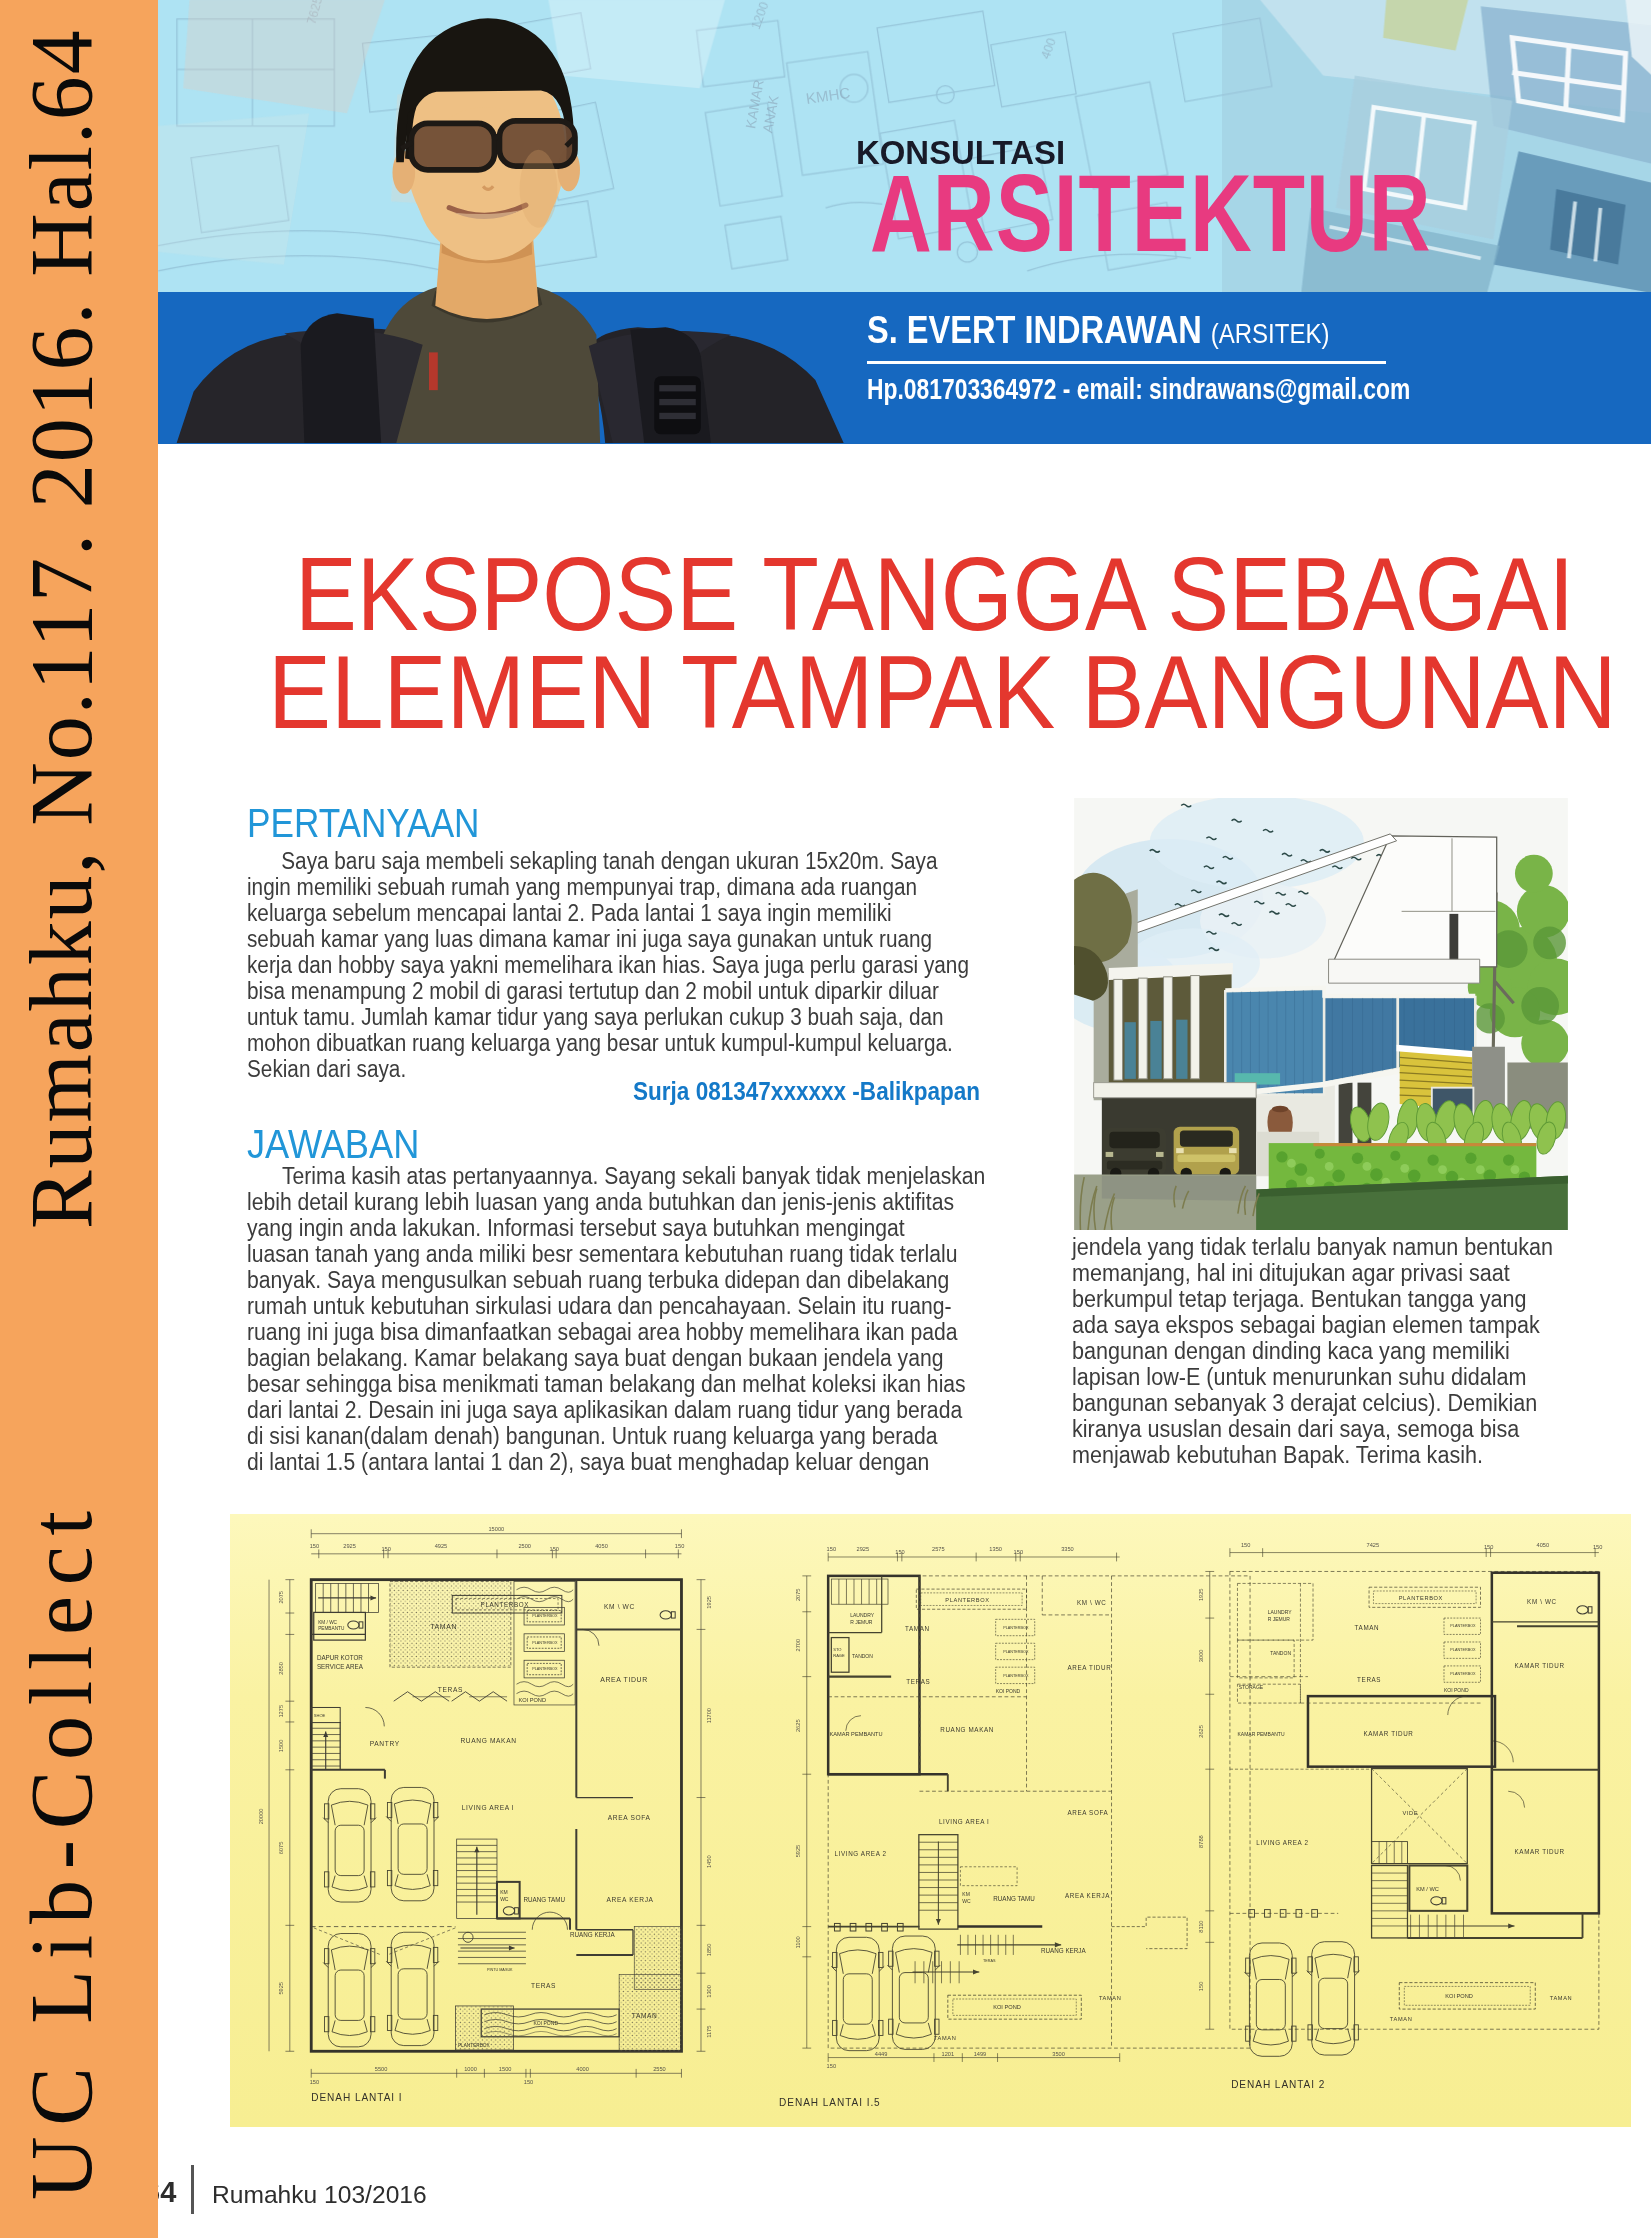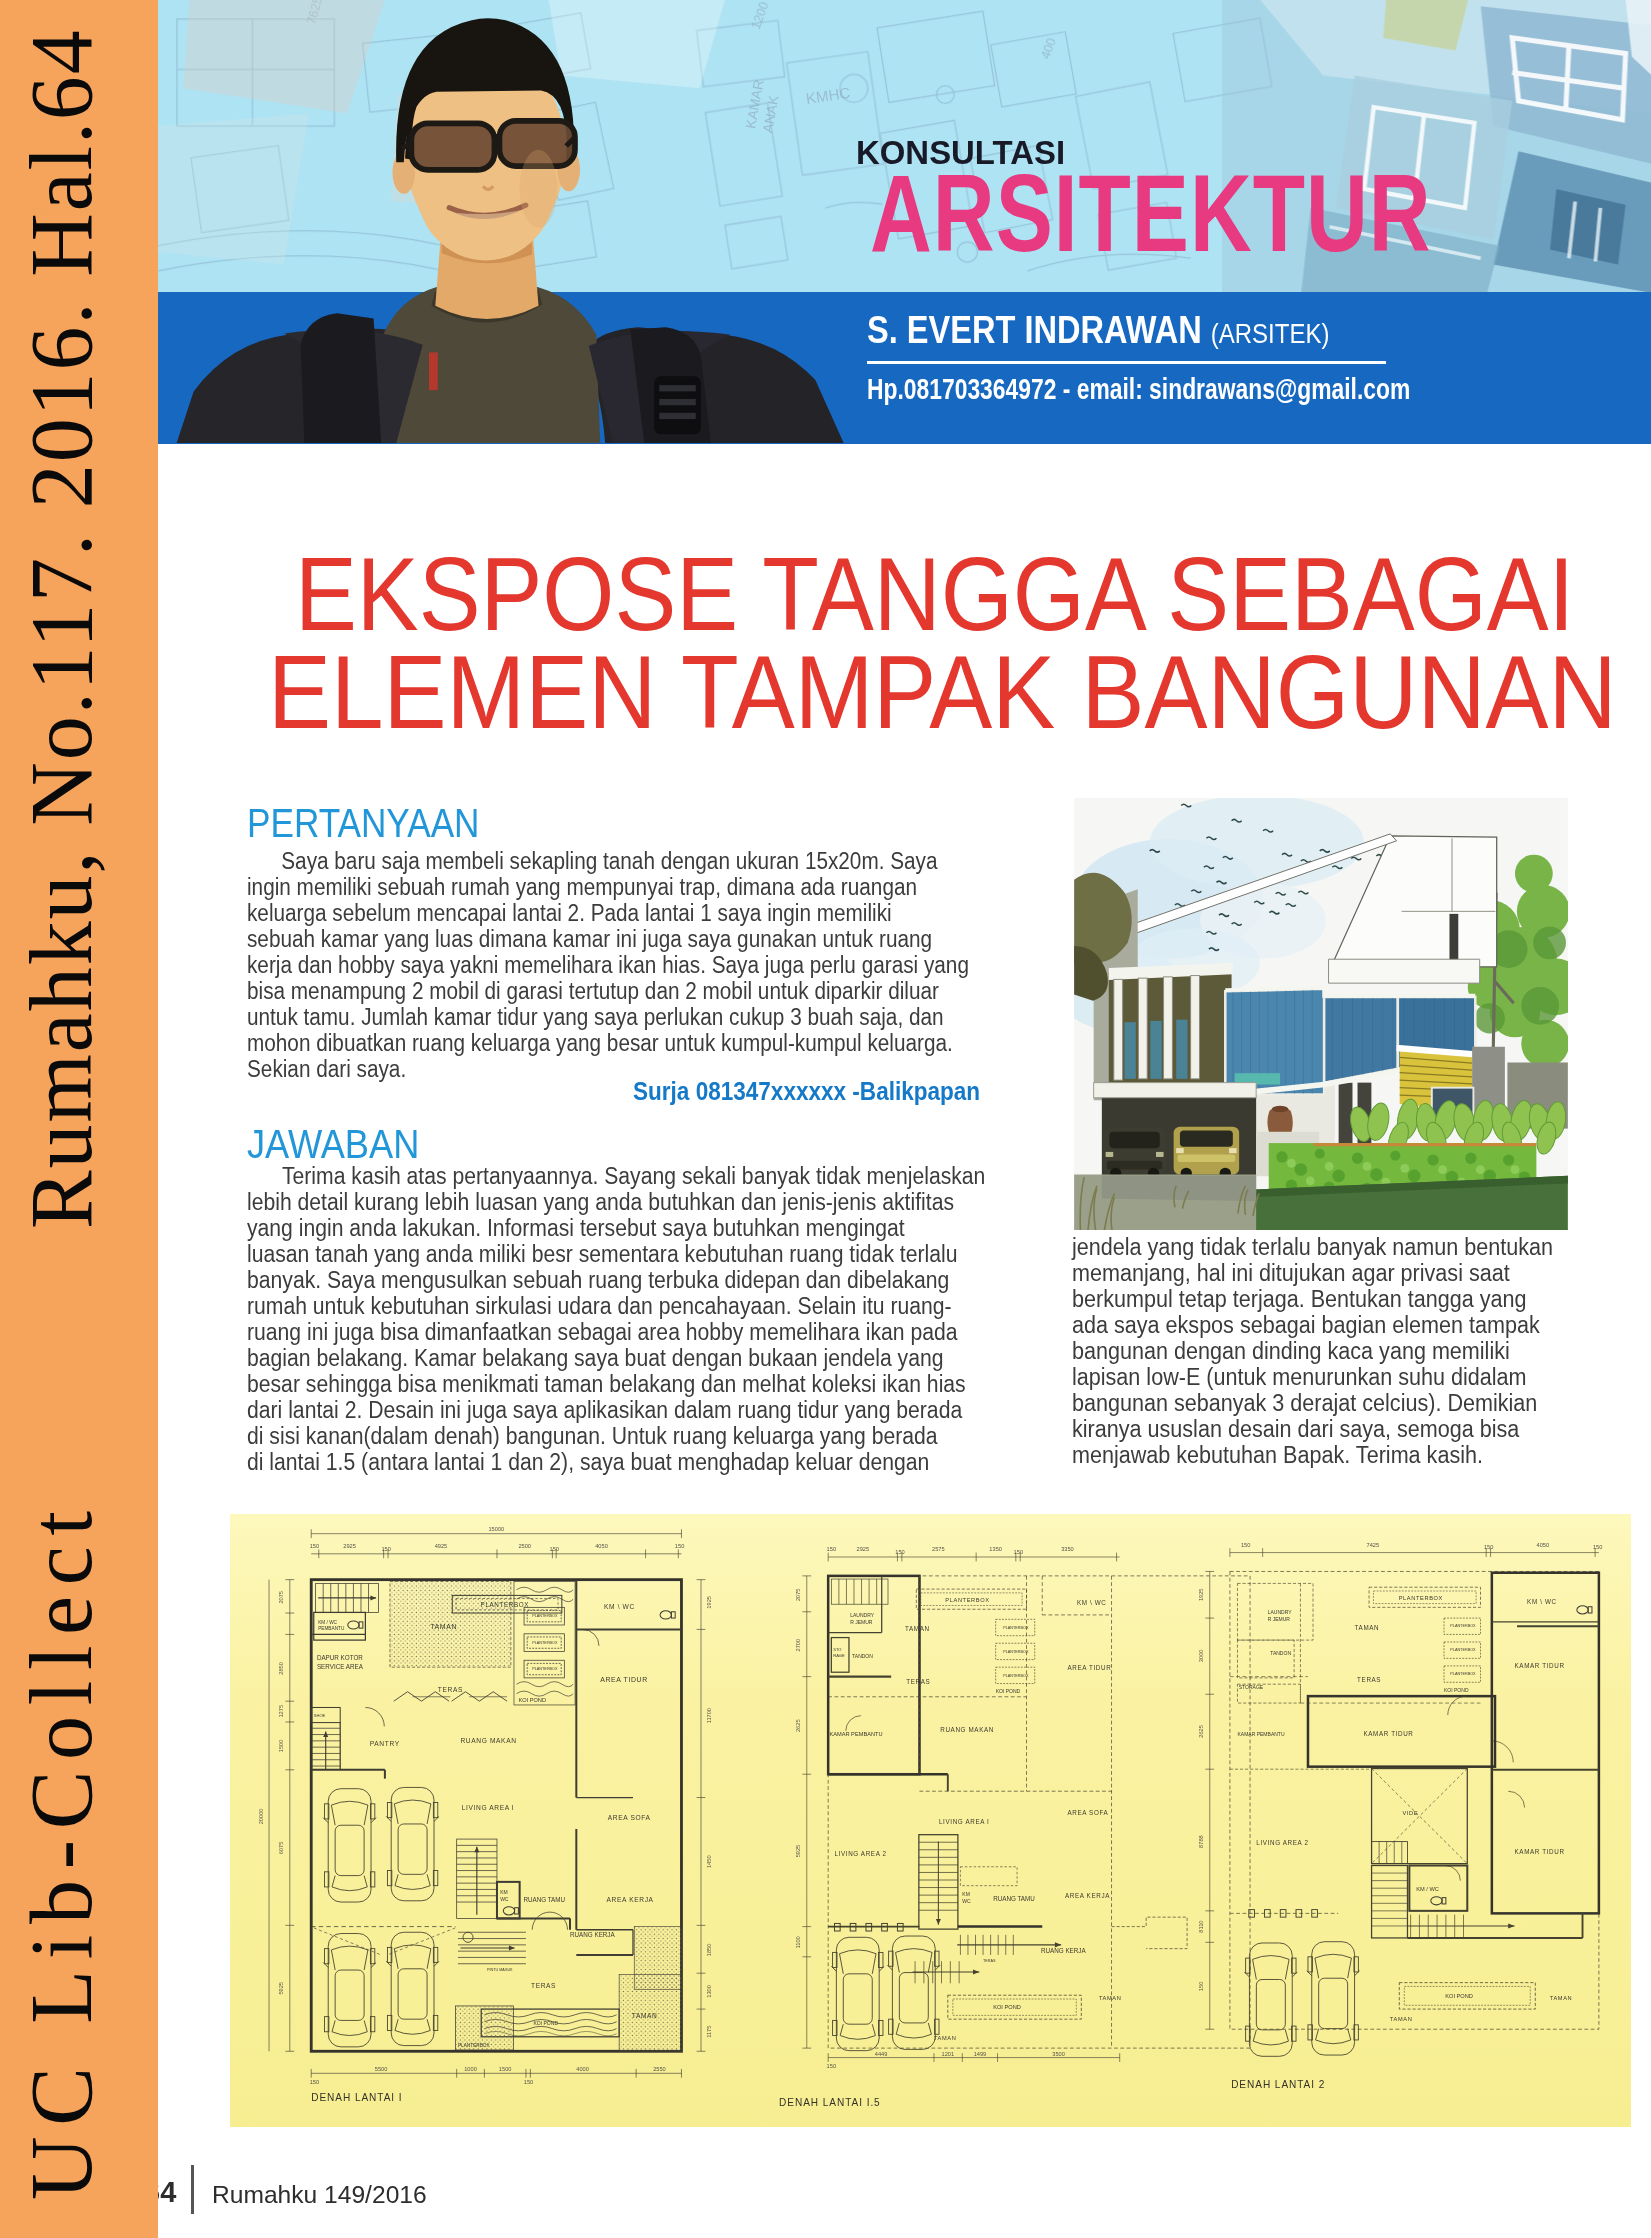--- a/index.html
+++ b/index.html
@@ -1100,21 +1100,21 @@
       <text x="2096" y="772" font-size="9" fill="#3b392f" stroke="none" letter-spacing="1">TAMAN</text>
 
       <text x="1590" y="912" font-size="16" fill="#33312a" stroke="none" letter-spacing="1.5">DENAH LANTAI 2</text>
     </g>
   </svg>
 
   <div class="abs ln" style="left:144px;top:2176px;font-size:29px;font-weight:bold;color:#2d2d2d;">64</div>
 
   <div class="abs" style="left:191px;top:2165px;width:2.5px;height:49px;background:#555;"></div>
 
-  <div class="abs ln" style="left:212px;top:2181px;font-size:24.6px;color:#2d2d2d;">Rumahku 149/2016</div>
+  <div class="abs ln" style="left:212px;top:2181px;font-size:24.6px;color:#2d2d2d;">Rumahku 103/2016</div>
 
   <div class="abs" style="left:0;top:0;width:158px;height:2239px;background:#f6a45c;z-index:5;"></div>
 
   <div class="abs ln" id="side1" style="left:11.3px;top:1229px;font-family:'Liberation Serif',serif;font-size:88px;letter-spacing:1.9px;color:#0a0a0a;transform:rotate(-90deg);transform-origin:0 0;z-index:6;">Rumahku, No.117. 2016. Hal.64</div>
 
   <div class="abs ln" id="side2" style="left:11.3px;top:2200px;font-family:'Liberation Serif',serif;font-size:88px;letter-spacing:10.7px;color:#0a0a0a;transform:rotate(-90deg);transform-origin:0 0;z-index:6;">UC Lib-Collect</div>
 
 </div>
 
 

